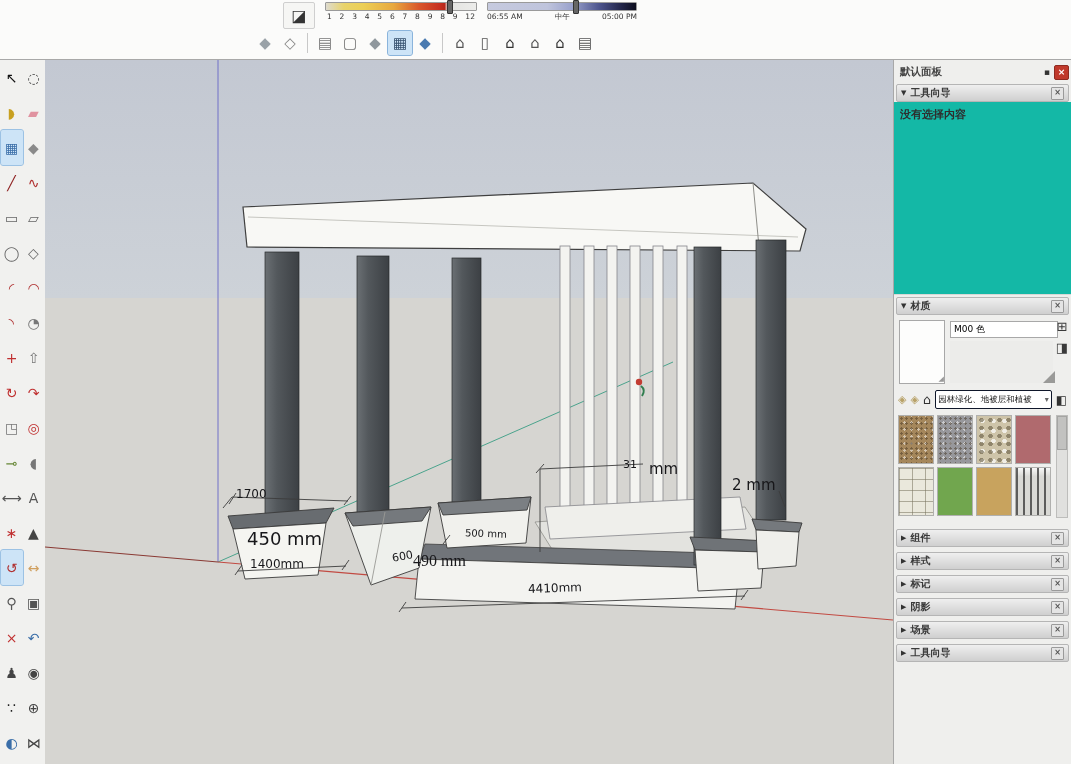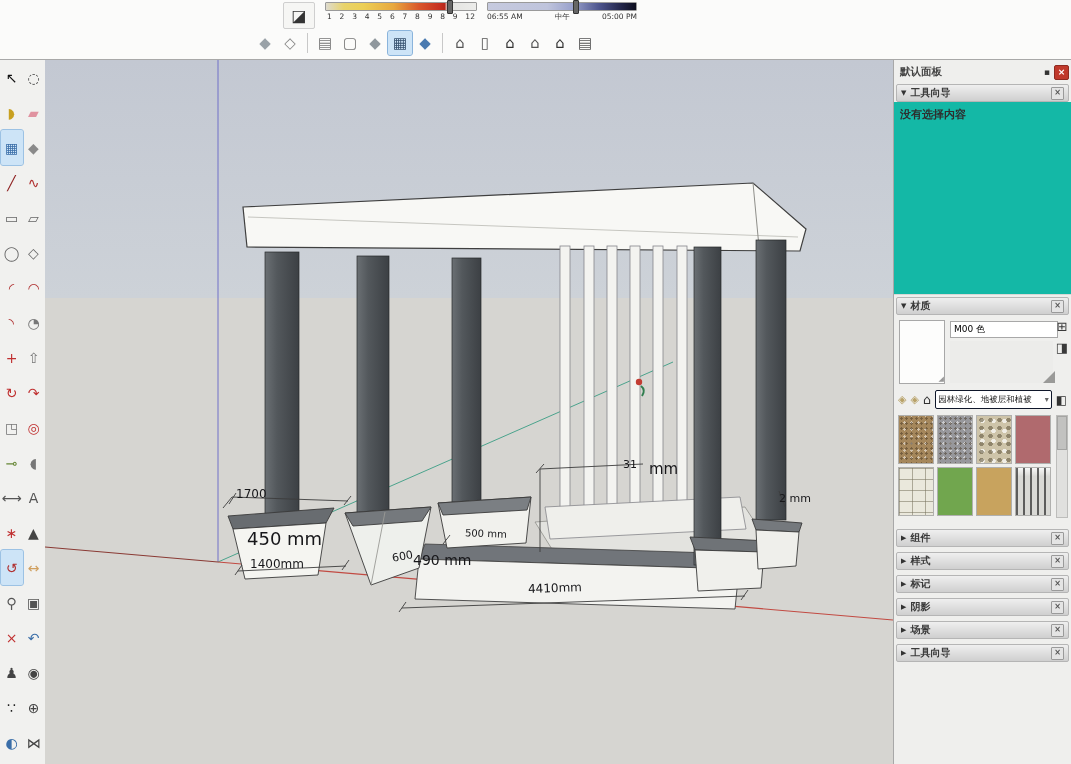--- a/index.html
+++ b/index.html
@@ -257,26 +257,26 @@
     <g>
       <circle cx="594" cy="322" r="3.2" fill="#c23b32"></circle>
       <path d="M596,326 q5,4 1,10" stroke="#2f7d4e" stroke-width="2" fill="none"></path>
     </g>
   </svg>
   <div class="dim-layer">
       <div class="dim-label" style="left: 191px; top: 427px; font-size: 12px;">1700</div>
       <div class="dim-label" style="left: 202px; top: 468px; font-size: 18px;">450 mm</div>
       <div class="dim-label" style="left: 205px; top: 497px; font-size: 12px;">1400mm</div>
       <div class="dim-label" style="left: 347px; top: 490px; font-size: 11px; transform: rotate(-10deg);">600</div>
-      <div class="dim-label" style="left: 368px; top: 492px; font-size: 14px;">490 mm</div>
+      <div class="dim-label" style="left: 368px; top: 492px; font-size: 16px; font-family: Liberation Serif, serif;">490 mm</div>
       <div class="dim-label" style="left: 420px; top: 468px; font-size: 10px; transform: rotate(2deg);">500 mm</div>
       <div class="dim-label" style="left: 483px; top: 521px; font-size: 12px; transform: rotate(-2deg);">4410mm</div>
       <div class="dim-label" style="left: 578px; top: 398px; font-size: 11px;">31</div>
       <div class="dim-label" style="left: 604px; top: 400px; font-size: 15px;">mm</div>
-      <div class="dim-label" style="left: 734px; top: 416px; font-size: 11px; margin-top: 16px;">2 mm</div>
+      <div class="dim-label" style="left: 687px; top: 416px; font-size: 15px;">2 mm</div>
     </div>
 </div>
 
 <div class="right-panel">
   <div class="panel-titlebar">
     <span>默认面板</span>
     <span class="pin">▪</span>
     <span class="closebox">×</span>
   </div>
 

